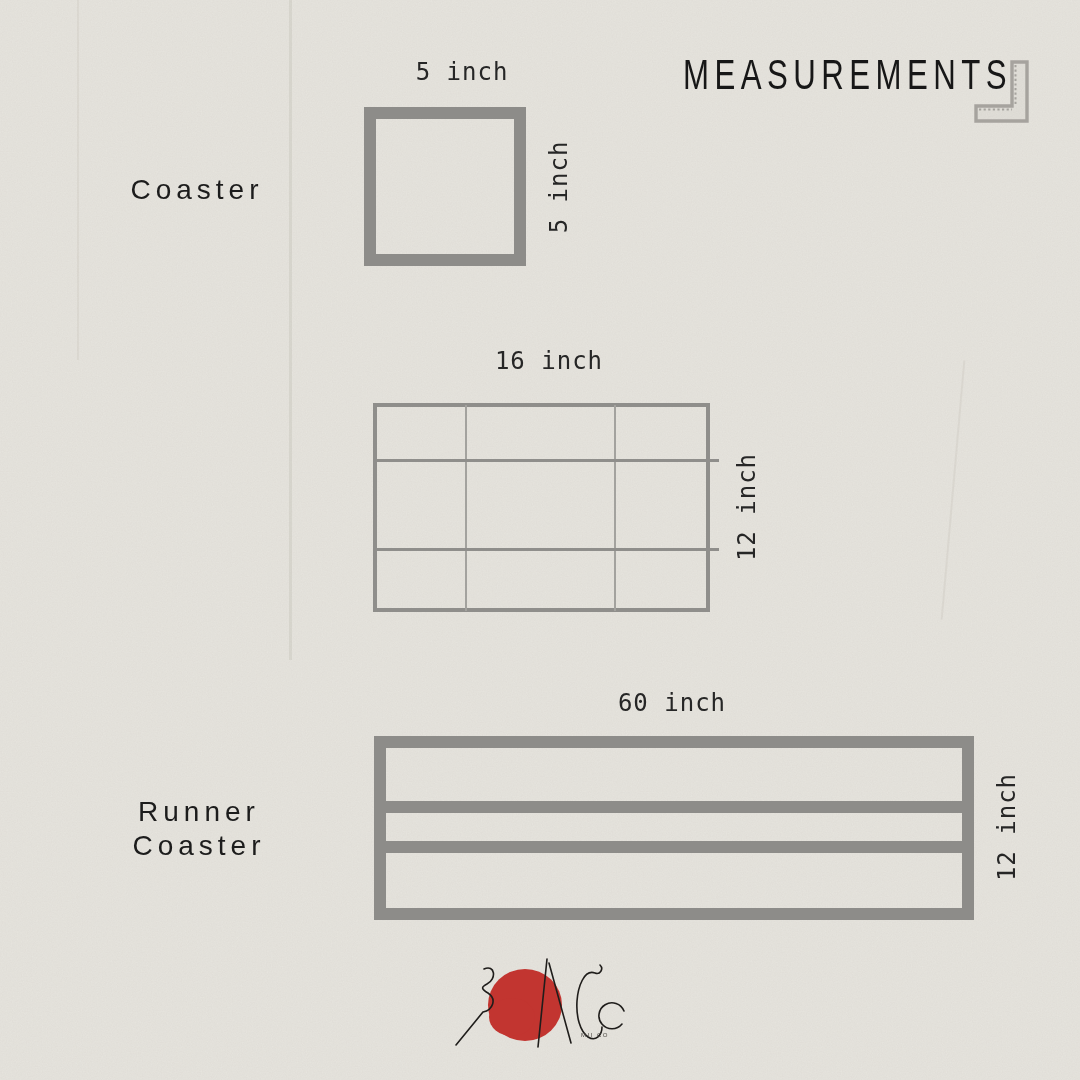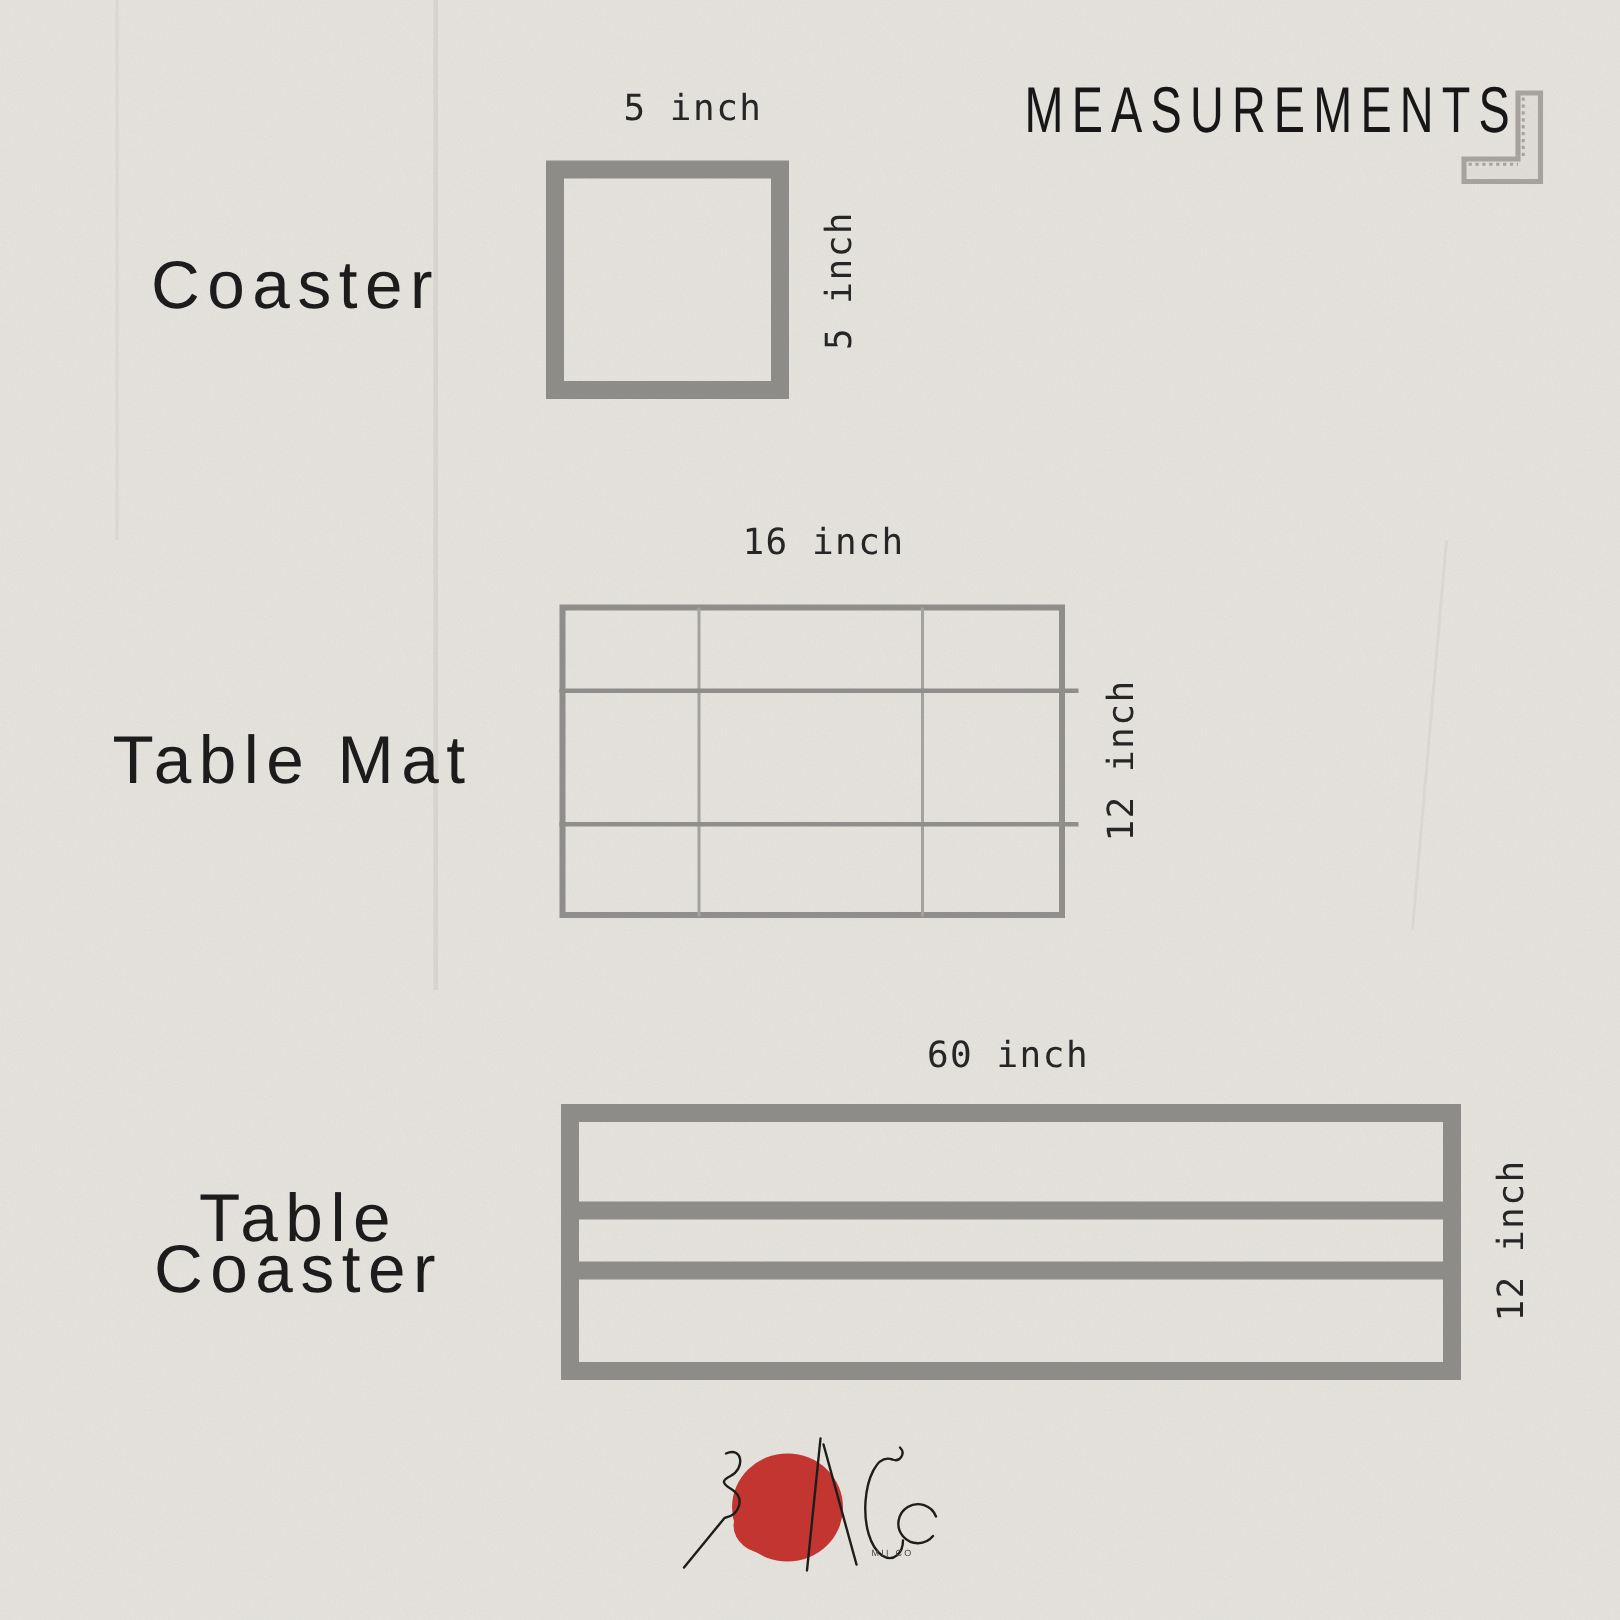--- a/index.html
+++ b/index.html
@@ -23,21 +23,21 @@
     position:absolute;left:683px;top:50px;
     font-size:40px;font-weight:300;color:#171717;
     letter-spacing:7px;white-space:nowrap;
     transform:scale(0.78,1.08);transform-origin:left top;
   }
   .ruler-svg{position:absolute;left:973px;top:60px;}
 
   
   .pname{
     position:absolute;transform:translate(-50%,-50%);
-    font-size:45px;font-weight:300;color:#1c1c1c;
+    font-size:28px;font-weight:300;color:#1c1c1c;
     letter-spacing:5px;white-space:nowrap;text-align:center;
   }
   .pname .pname-line{display:block;line-height:34px;}
 
   
   .dim{
     position:absolute;transform:translate(-50%,-50%);
     font-family:"DejaVu Sans Mono","Liberation Mono",monospace;
     font-size:24px;color:#262626;letter-spacing:1px;white-space:nowrap;
   }
@@ -92,33 +92,30 @@
     <line x1="6" y1="49.5" x2="39" y2="49.5" stroke="#a6a39e" stroke-width="2" stroke-dasharray="2.2 2.4"></line>
   </svg>
 
   <div class="pname" style="left:197px;top:190px;">
     <span class="pname-line">Coaster</span>
   </div>
   <div class="shape coaster-square"></div>
   <div class="dim" style="left:462px;top:72px;">5 inch</div>
   <div class="dim vert" style="left:559px;top:187px;">5 inch</div>
 
-  <div class="pname" style="left:195px;top:507px;">
-    <span class="pname-line">Table Mat</span>
-  </div>
   <div class="shape mat-rect"></div>
   <div class="grid-line mat-v1"></div>
   <div class="grid-line mat-v2"></div>
   <div class="grid-line mat-h1"></div>
   <div class="grid-line mat-h2"></div>
   <div class="dim" style="left:549px;top:361px;">16 inch</div>
   <div class="dim vert" style="left:747px;top:507px;">12 inch</div>
 
   <div class="pname" style="left:199px;top:829px;">
-    <span class="pname-line">Table</span>
+    <span class="pname-line">Runner</span>
     <span class="pname-line">Coaster</span>
   </div>
   <div class="shape runner-rect"></div>
   <div class="runner-bar runner-bar1"></div>
   <div class="runner-bar runner-bar2"></div>
   <div class="dim" style="left:672px;top:703px;">60 inch</div>
   <div class="dim vert" style="left:1007px;top:827px;">12 inch</div>
 
   <svg class="logo-svg" width="200" height="110" viewBox="0 0 200 110">
     <g>

